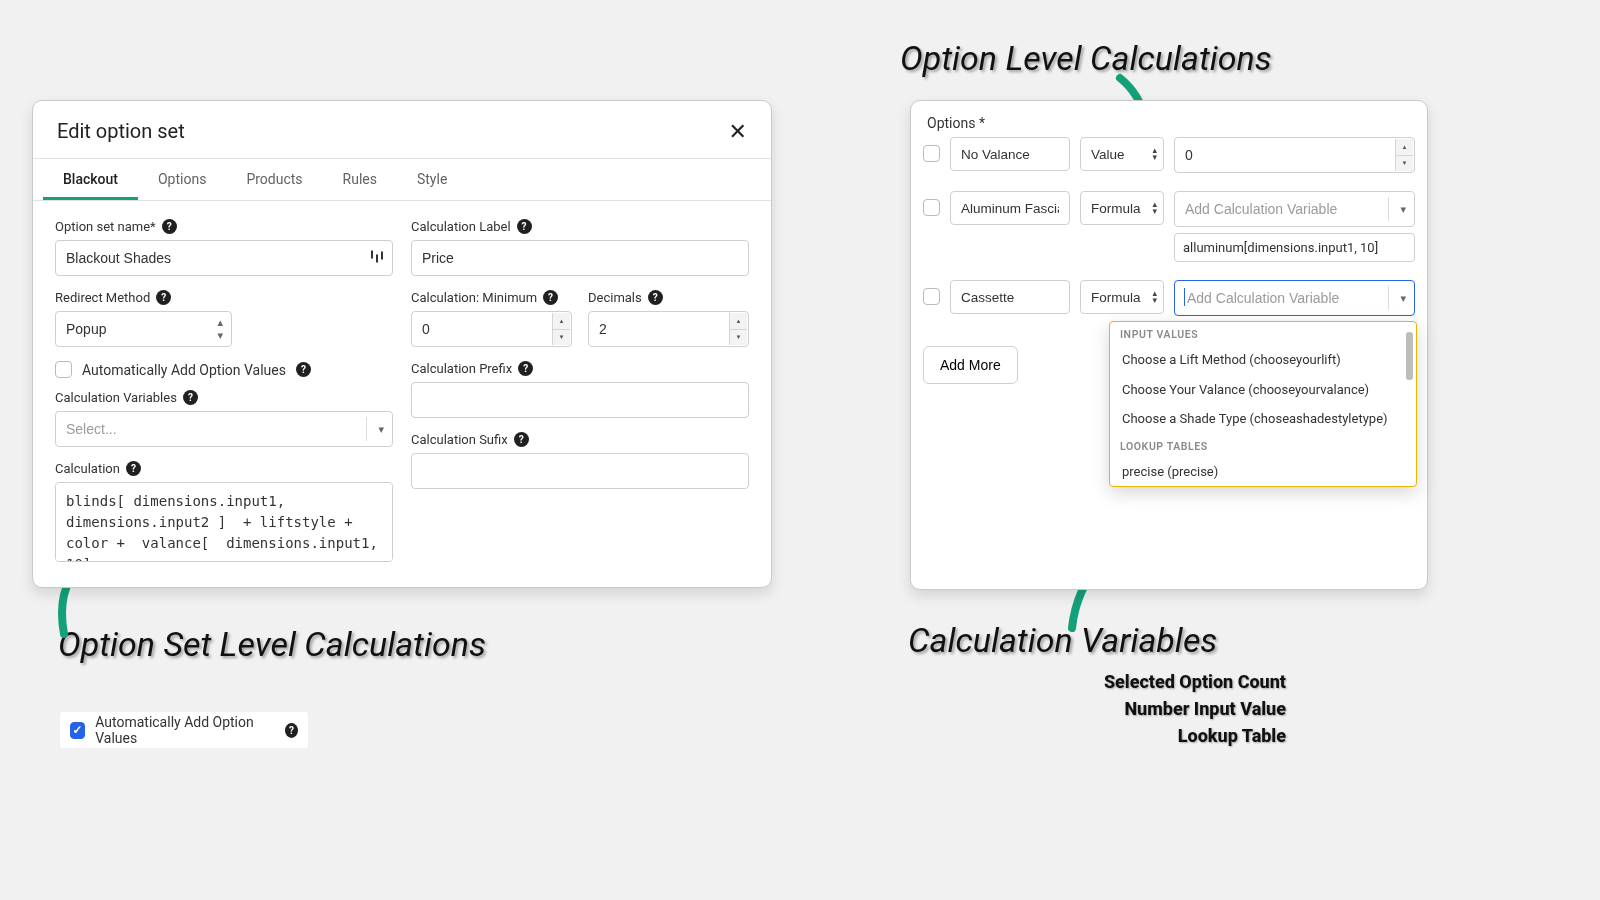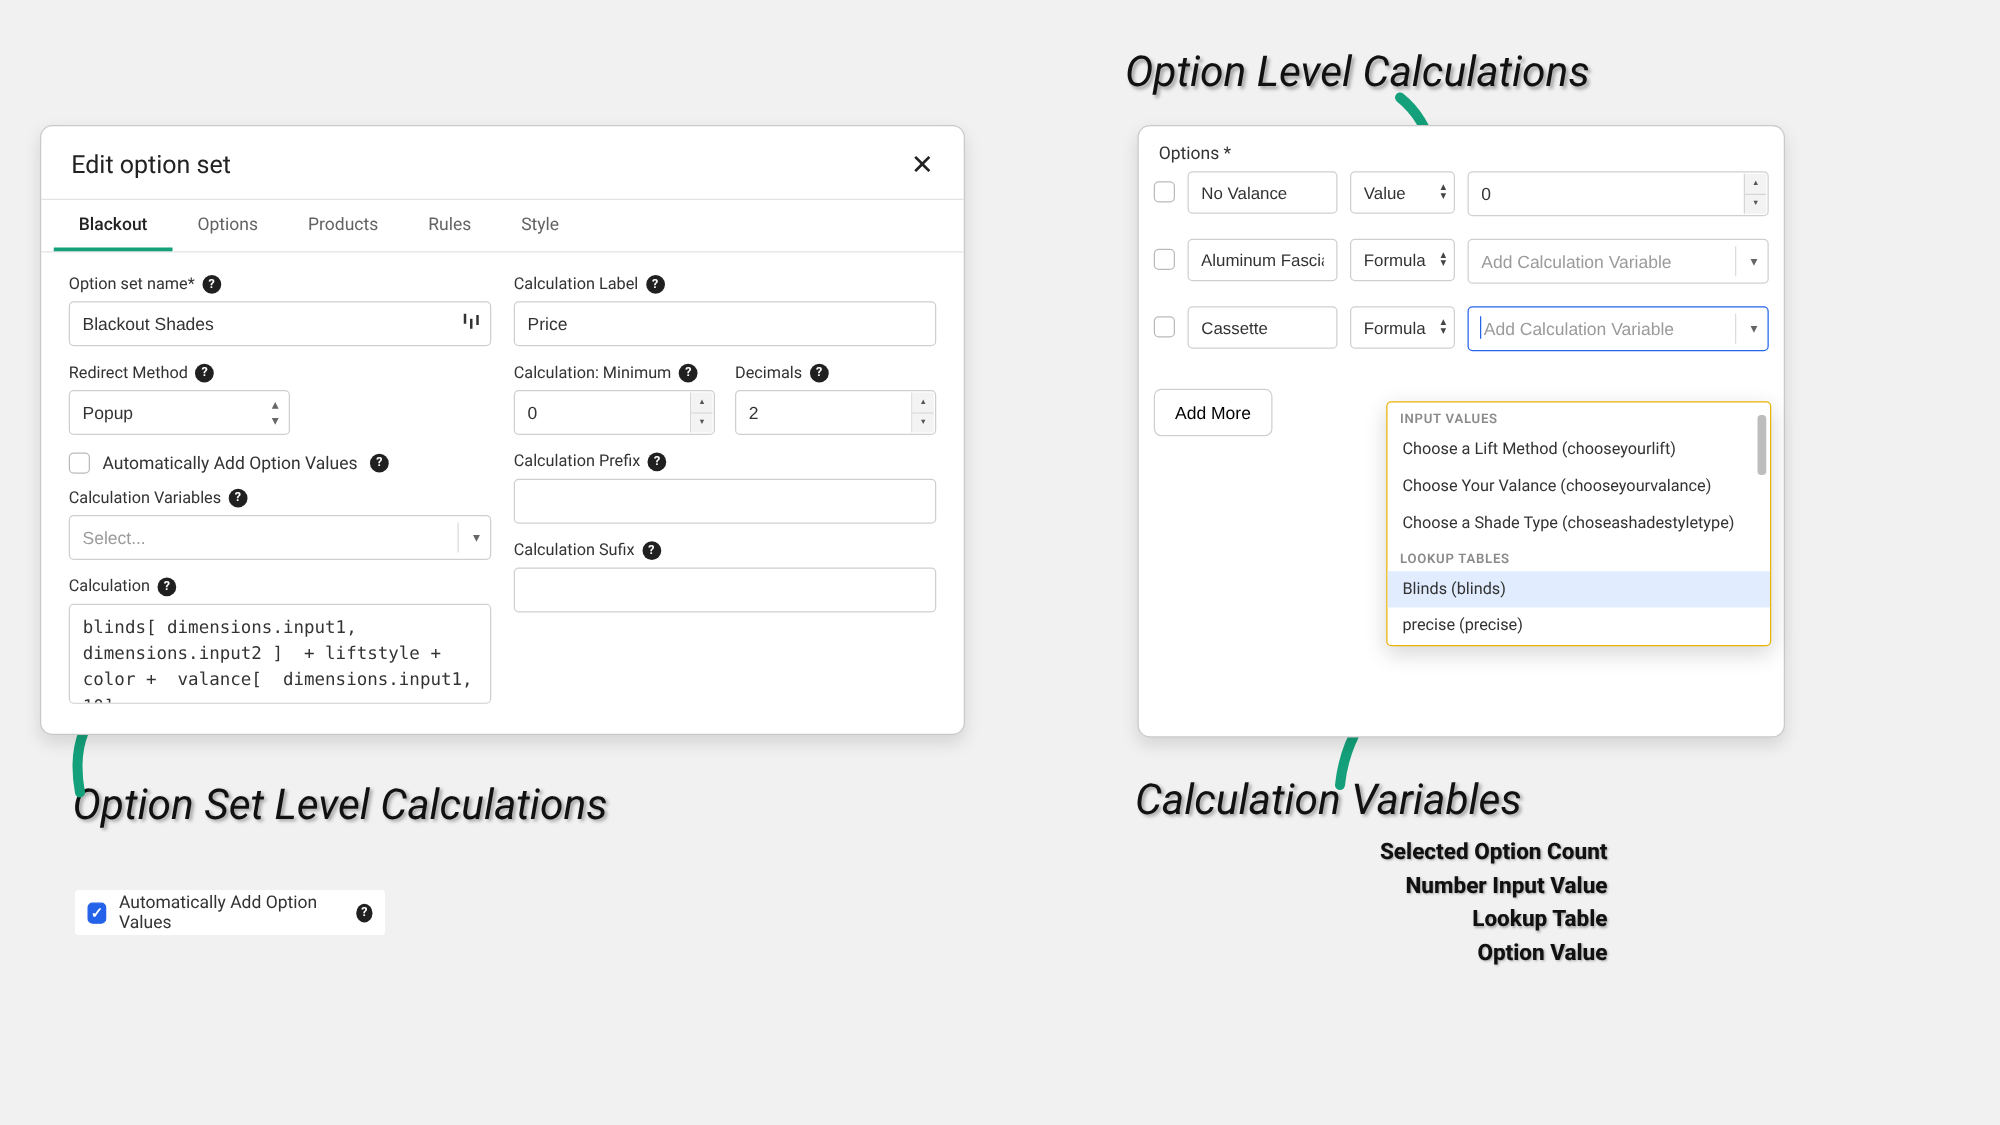--- a/index.html
+++ b/index.html
@@ -129,21 +129,20 @@
 </head>
 <body>
 
 <div class="annot big" style="left:900px; top:38px;">Option Level Calculations</div>
 <div class="annot big" style="left:58px; top:624px;">Option Set Level Calculations</div>
 <div class="annot big" style="left:908px; top:620px;">Calculation Variables</div>
 <div class="annot-sub" style="left:1036px; top:668px; width:250px;">
   <div>Selected Option Count</div>
   <div>Number Input Value</div>
   <div>Lookup Table</div>
-  <div>Option Value</div>
 </div>
 
 <svg class="arrow" style="left:1100px; top:70px; width:90px; height:140px;">
   <path d="M20 8 Q 60 40 46 120"></path>
   <polygon points="46,134 36,112 58,116"></polygon>
 </svg>
 <svg class="arrow" style="left:50px; top:560px; width:70px; height:80px;">
   <path d="M14 74 Q 6 30 30 6"></path>
   <polygon points="34,0 14,8 24,24"></polygon>
 </svg>
@@ -315,20 +314,21 @@
             <span>▴</span>
             <span>▾</span>
           </span>
       </div>
       <div class="opt-val">
         <div class="select-wrap">
           <input class="ctrl" placeholder="Add Calculation Variable" style="">
           <span class="sep"></span>
           <span class="chev">▾</span>
         </div>
+        <div class="formula-box">alluminum[dimensions.input1, 10]</div>
       </div>
     </div>
 
     <div class="opt-row">
       <div class="cb"><input type="checkbox" class="sq" style=""></div>
       <div class="opt-name"><input class="ctrl" value="Cassette" style=""></div>
       <div class="opt-kind">
         <input class="ctrl" readonly="" value="Formula" style="">
         <span class="chev">
             <span>▴</span>
@@ -351,21 +351,20 @@
 
   
   <div class="dropdown">
     <div class="sb-thumb"></div>
     <div class="scroll">
       <div class="dd-group">INPUT VALUES</div>
       <div class="dd-item">Choose a Lift Method (chooseyourlift)</div>
       <div class="dd-item">Choose Your Valance (chooseyourvalance)</div>
       <div class="dd-item">Choose a Shade Type (choseashadestyletype)</div>
       <div class="dd-group">LOOKUP TABLES</div>
-      <div class="dd-item hl">Blinds (blinds)</div>
       <div class="dd-item">precise (precise)</div>
     </div>
   </div>
 </div>
 
 <div class="standalone">
   <input type="checkbox" class="sq" checked="" style="">
   <span>Automatically Add Option Values</span>
   <span class="help-dot">?</span>
 </div>

